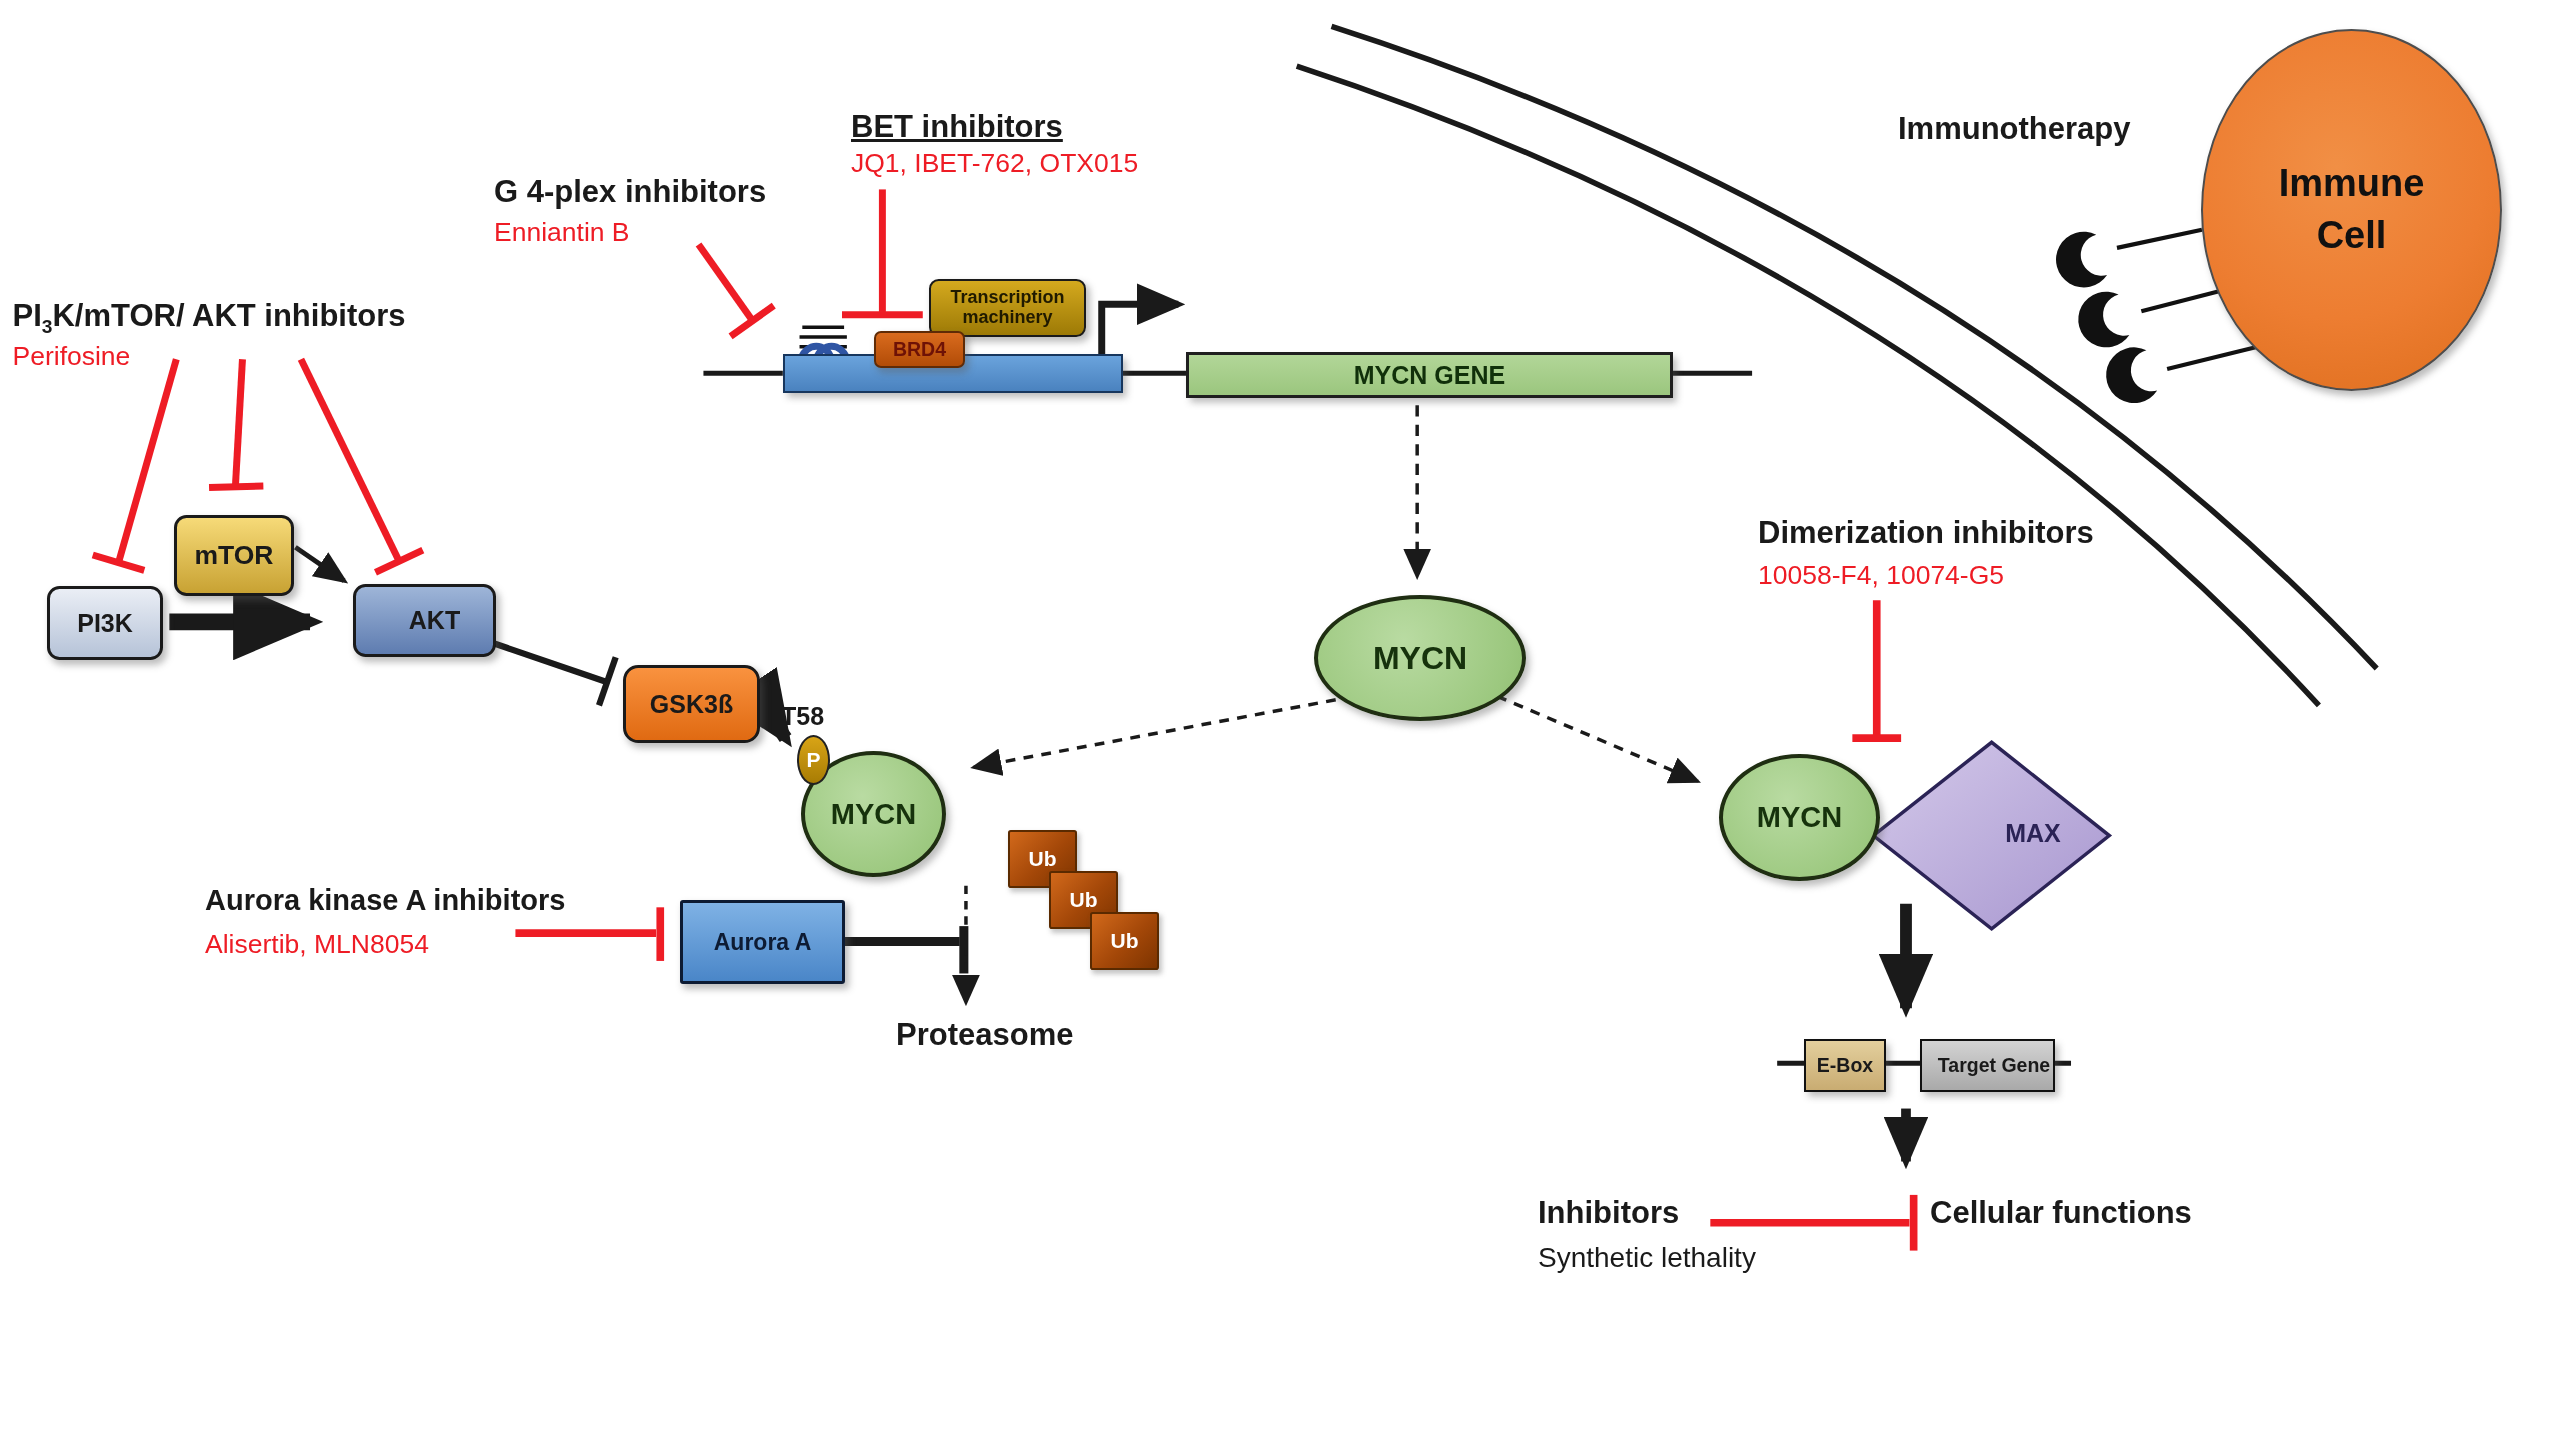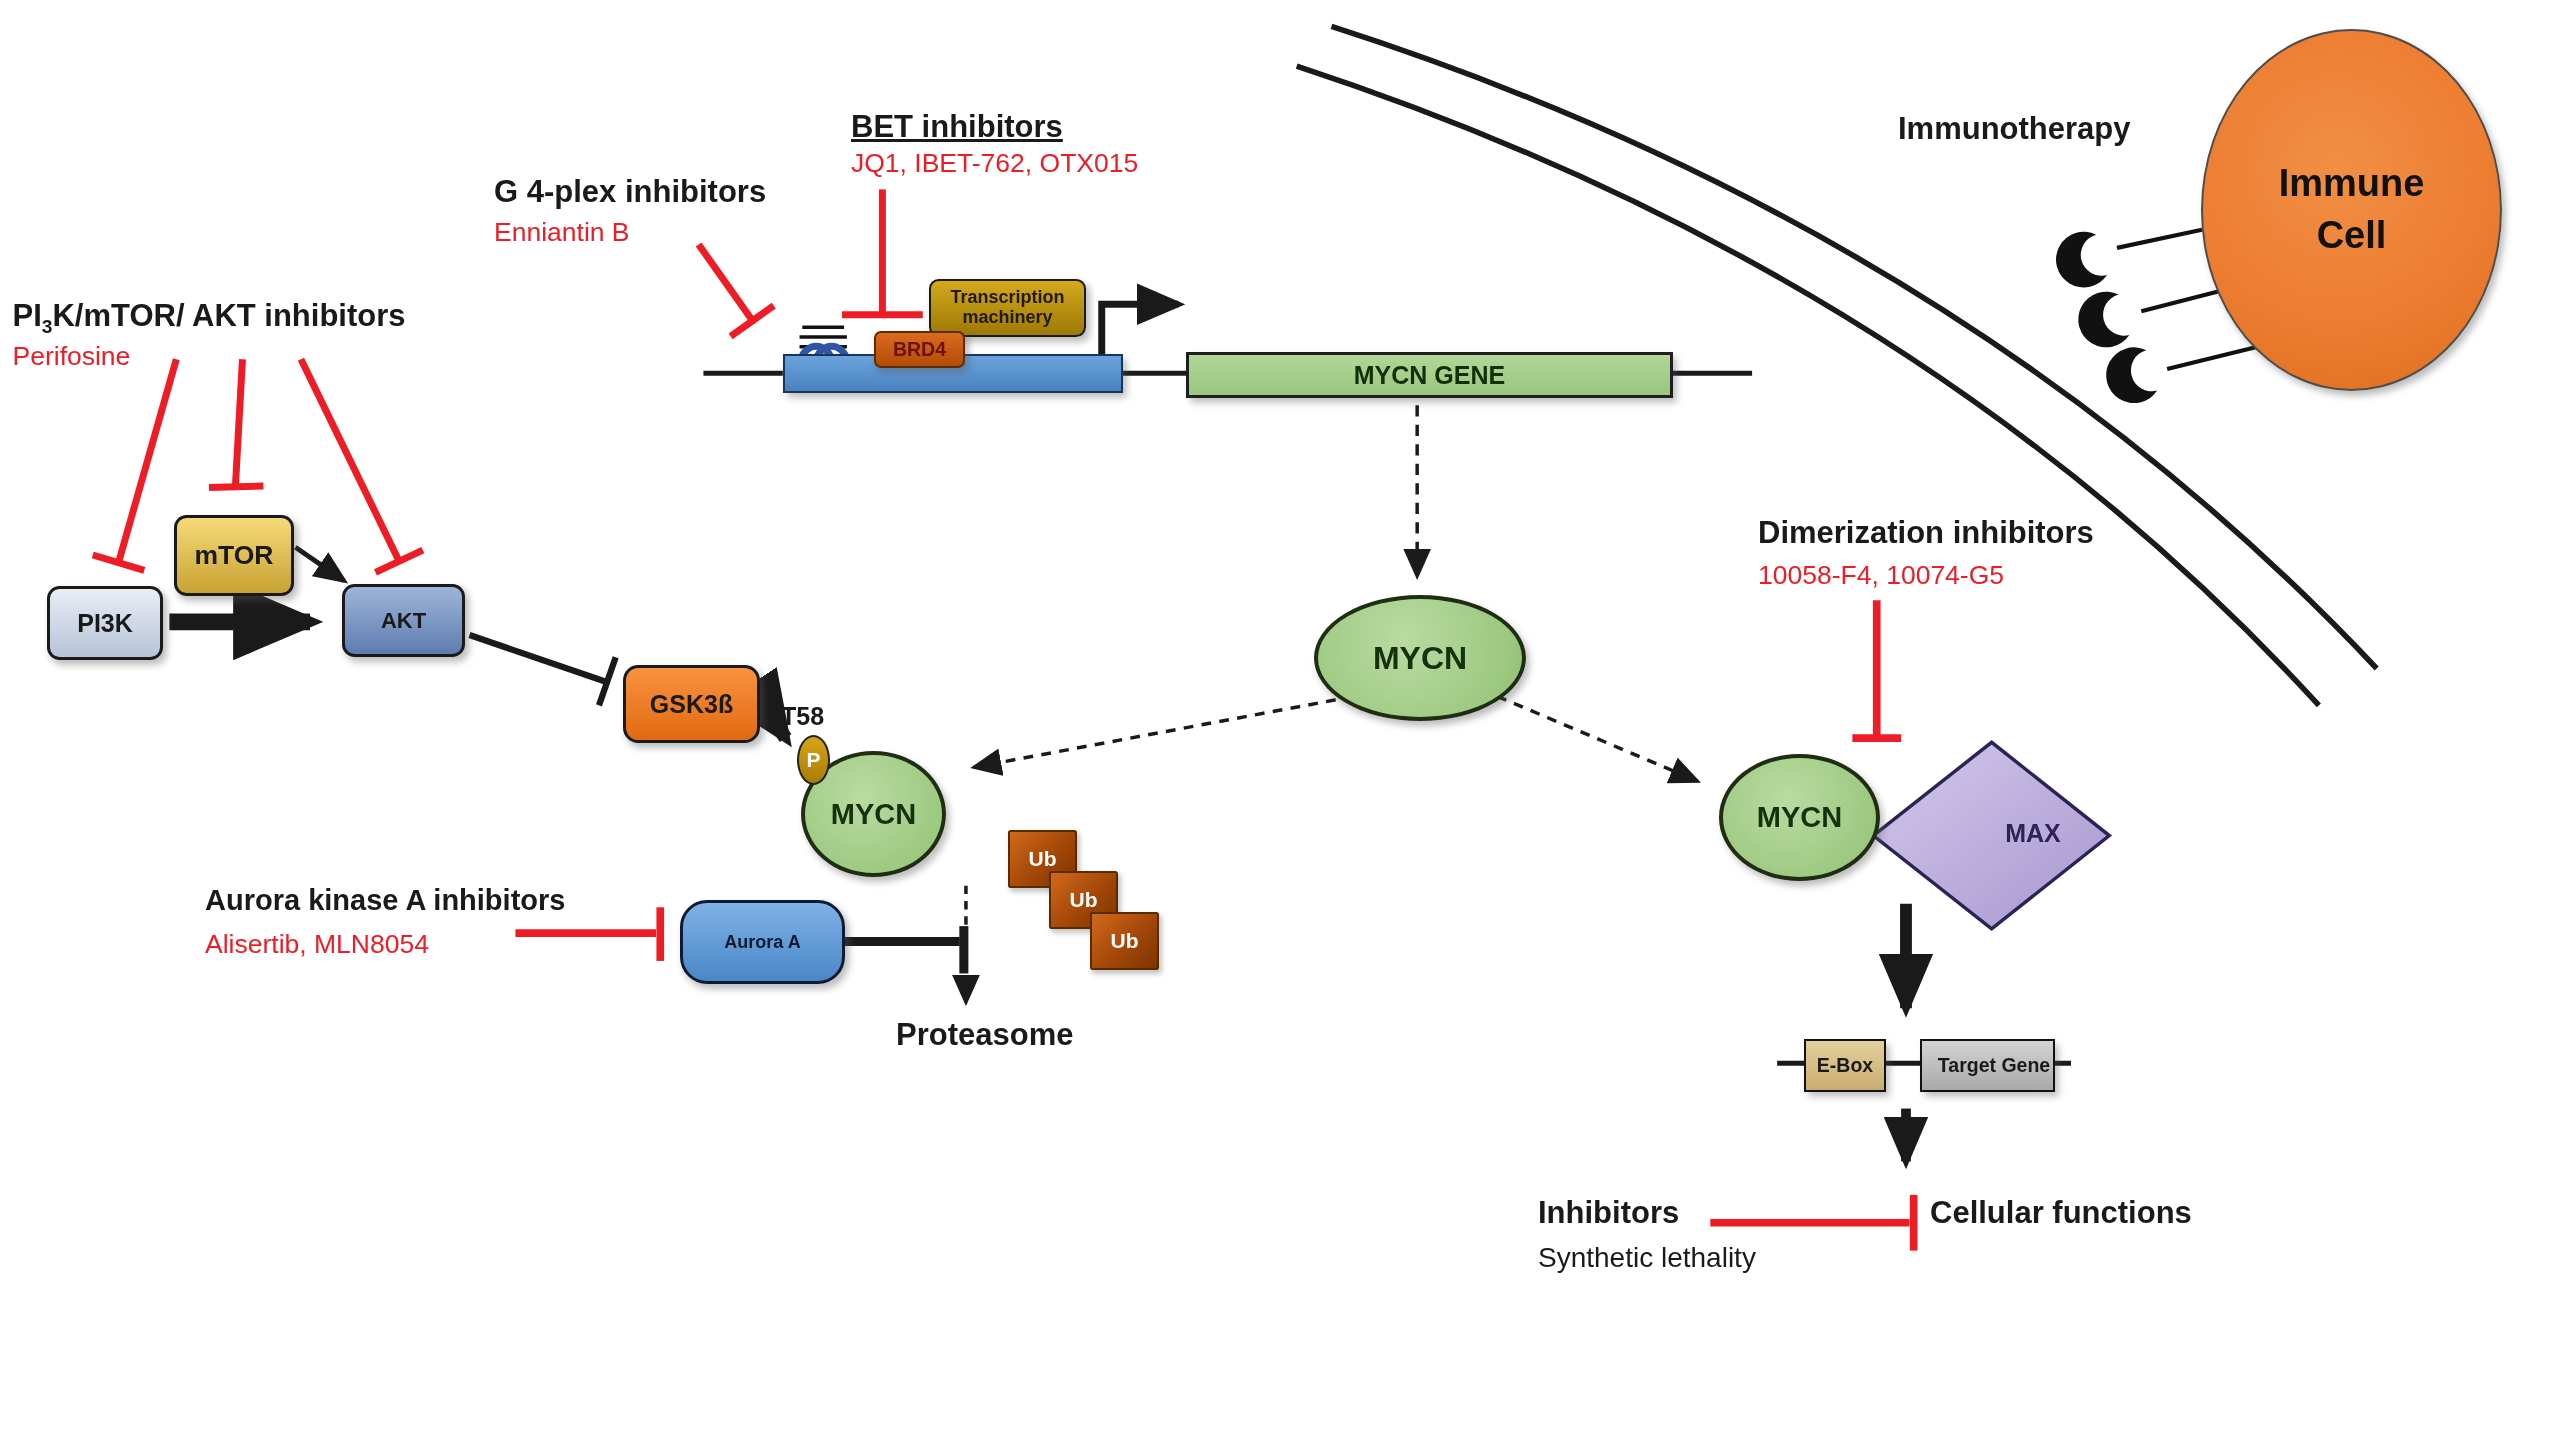--- a/index.html
+++ b/index.html
@@ -155,23 +155,23 @@
 
   <div class="abs title" style="left:896px;top:1017px;">Proteasome</div>
 
   <div class="abs title" style="left:1538px;top:1195px;">Inhibitors</div>
   <div class="abs plain" style="left:1538px;top:1242px;">Synthetic lethality</div>
 
   <div class="abs title" style="left:1930px;top:1195px;">Cellular functions</div>
 
   <div class="node rbox" style="left:174px;top:515px;width:114px;height:75px;font-size:26.5px;background:linear-gradient(180deg,#f6da78,#c8a233);">mTOR</div>
   <div class="node rbox" style="left:47px;top:586px;width:110px;height:68px;font-size:25px;background:linear-gradient(180deg,#eaeef5,#b6c3d8);">PI3K</div>
-  <div class="node rbox" style="left:342px;top:584px;width:117px;height:67px;font-size:22px;background:linear-gradient(180deg,#9eb5d8,#5e7cb0);">AKT</div>
+  <div class="node rbox" style="left:353px;top:584px;width:117px;height:67px;font-size:25px;background:linear-gradient(180deg,#9eb5d8,#5e7cb0);padding-left:20px;">AKT</div>
   <div class="node rbox" style="left:623px;top:665px;width:131px;height:72px;font-size:25px;border-radius:15.3px;background:linear-gradient(180deg,#f9923f,#e06a12);">GSK3ß</div>
-  <div class="node rbox" style="left:680px;top:900px;width:159px;height:78px;font-size:18px;border-radius:27px;border-color:#0d1b33;color:#0d1b33;background:linear-gradient(180deg,#7fb2e5,#4a86c8);">Aurora A</div>
+  <div class="node rbox" style="left:680px;top:900px;width:159px;height:78px;font-size:23px;border-radius:3px;border-color:#0d1b33;color:#0d1b33;background:linear-gradient(180deg,#7fb2e5,#4a86c8);">Aurora A</div>
 
   <div class="node" style="left:783px;top:354px;width:336px;height:35px;border:2.8px solid #17365d;background:linear-gradient(180deg,#6aa3dc,#4a82bf);"></div>
   <div class="node" style="left:929px;top:279px;width:153px;height:54px;border:2.8px solid #1a1a1a;border-radius:9.7px;background:linear-gradient(180deg,#d4a91e,#9d7a06);font-size:18px;line-height:1.1;color:#201a00;flex-direction:column;">
     <span>Transcription</span>
     <span>machinery</span>
   </div>
   <div class="node" style="left:874px;top:331px;width:87px;height:33px;border:2.8px solid #5f2b06;border-radius:7px;background:linear-gradient(180deg,#d96b1e,#b24c07);font-size:19.5px;color:#6e1206;">BRD4</div>
   <div class="node" style="left:1186px;top:352px;width:481px;height:40px;border:3.5px solid #1f1f1f;background:linear-gradient(180deg,#b2d698,#9bc67e);font-size:25px;color:#10300a;">MYCN GENE</div>
 
   <div class="node ellipse" style="left:1314px;top:595px;width:204px;height:118px;font-size:32px;">MYCN</div>

